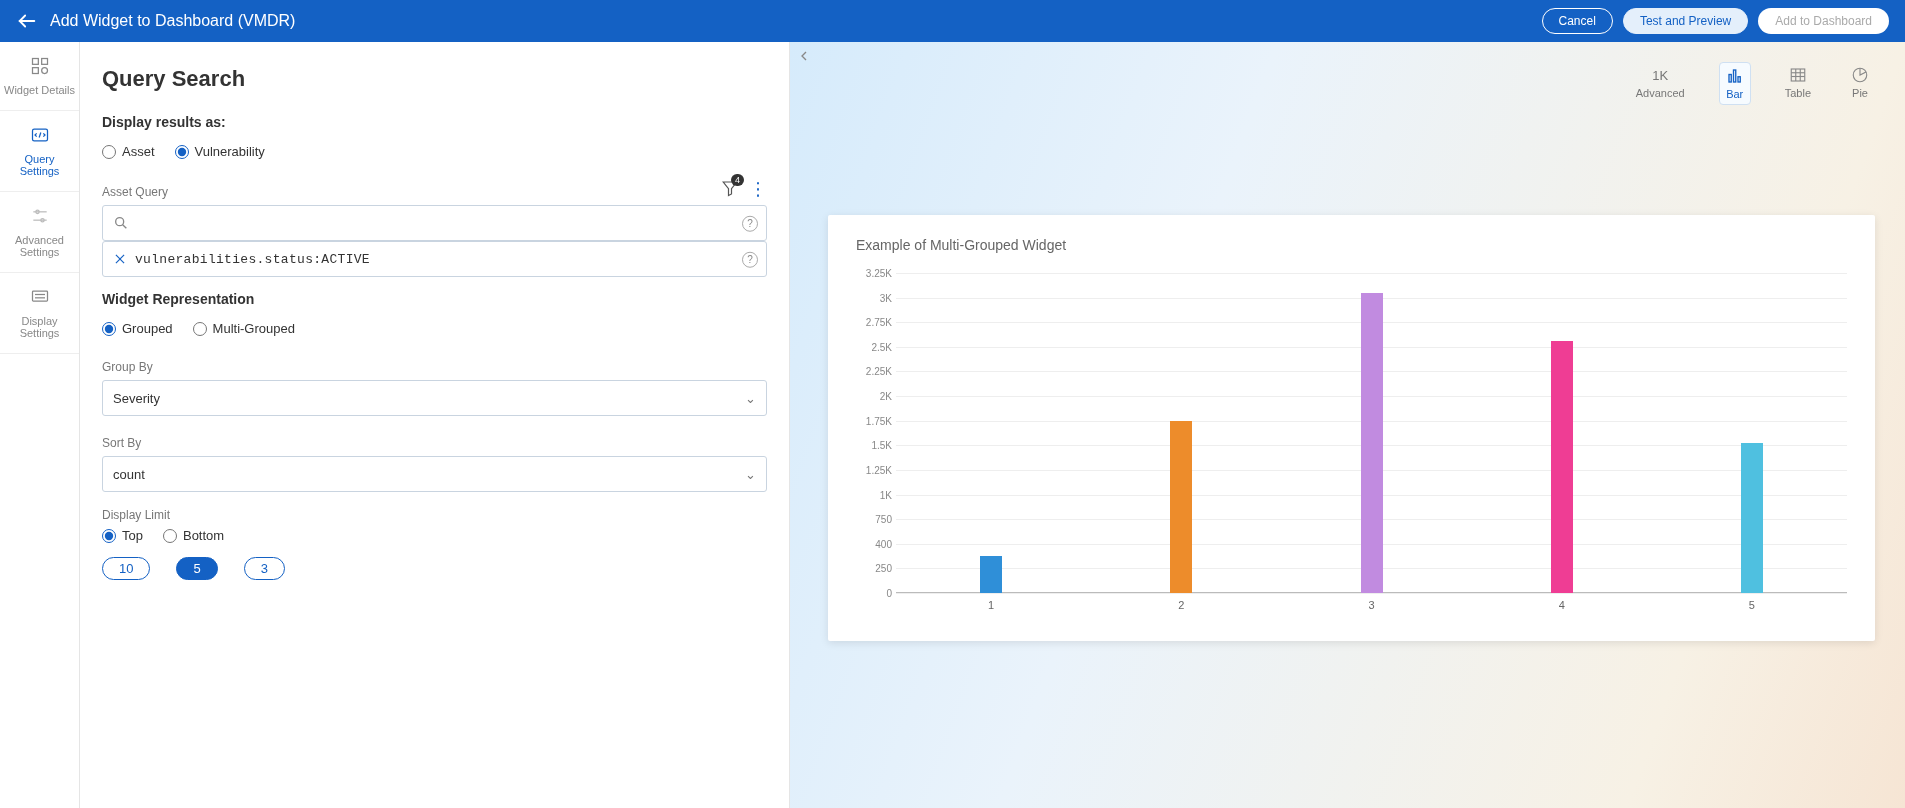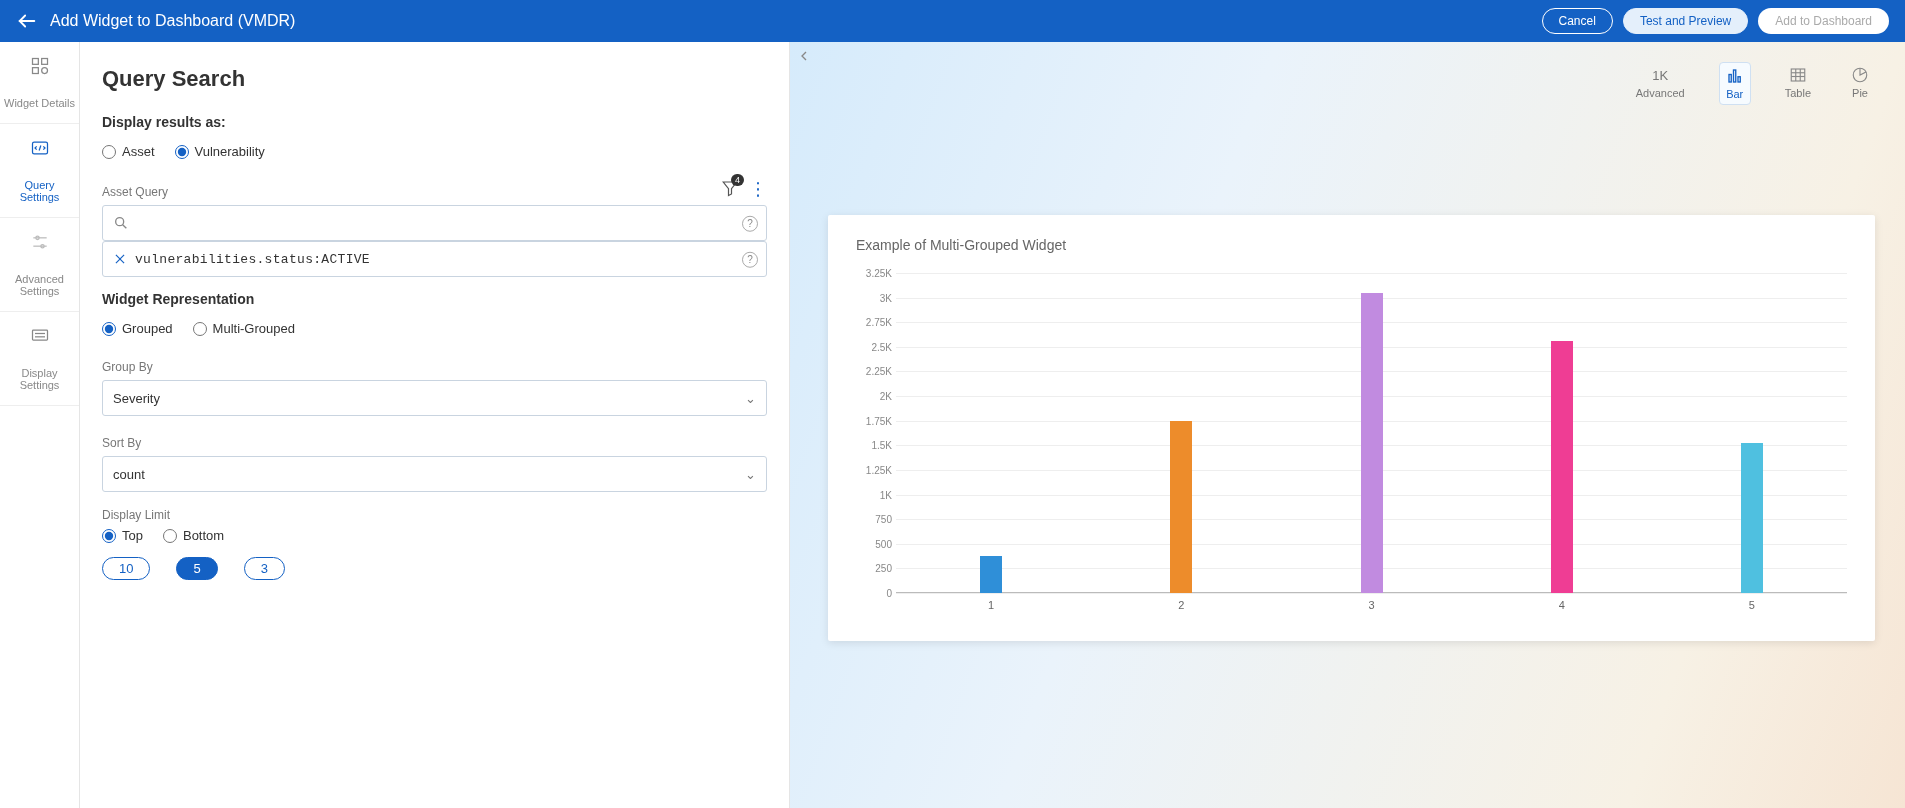--- a/index.html
+++ b/index.html
@@ -37,21 +37,21 @@
   
   .main { display:flex; height:calc(100% - 42px); }
   .sidebar {
     width: 80px;
     border-right: 1px solid #e5e5e5;
     display:flex;
     flex-direction:column;
   }
   .sidebar-item {
     display:flex; flex-direction:column; align-items:center; justify-content:center;
-    padding: 14px 4px; gap:21px;
+    padding: 14px 4px; gap:8px;
     font-size:11px; color:#888; text-align:center;
     border-bottom:1px solid #eee;
     cursor:pointer;
   }
   .sidebar-item.active { color:#1461c4; }
   .sidebar-icon { width:20px; height:20px; }
   .left-panel {
     width: 710px;
     padding: 24px 22px 24px 22px;
     overflow-y:auto;
@@ -347,21 +347,21 @@
         <span>Pie</span>
       </div>
     </div>
 
     <div class="chart-card">
       <div class="chart-title">Example of Multi-Grouped Widget</div>
       <div class="chart-area">
         <div class="yaxis" id="yaxis">
             <div class="ytick" style="top: 320px;">0</div>
             <div class="ytick" style="top: 295.385px;">250</div>
-            <div class="ytick" style="top: 270.769px;">500</div>
+            <div class="ytick" style="top: 270.769px;">400</div>
             <div class="ytick" style="top: 246.154px;">750</div>
             <div class="ytick" style="top: 221.538px;">1K</div>
             <div class="ytick" style="top: 196.923px;">1.25K</div>
             <div class="ytick" style="top: 172.308px;">1.5K</div>
             <div class="ytick" style="top: 147.692px;">1.75K</div>
             <div class="ytick" style="top: 123.077px;">2K</div>
             <div class="ytick" style="top: 98.4615px;">2.25K</div>
             <div class="ytick" style="top: 73.8462px;">2.5K</div>
             <div class="ytick" style="top: 49.2308px;">2.75K</div>
             <div class="ytick" style="top: 24.6154px;">3K</div>

